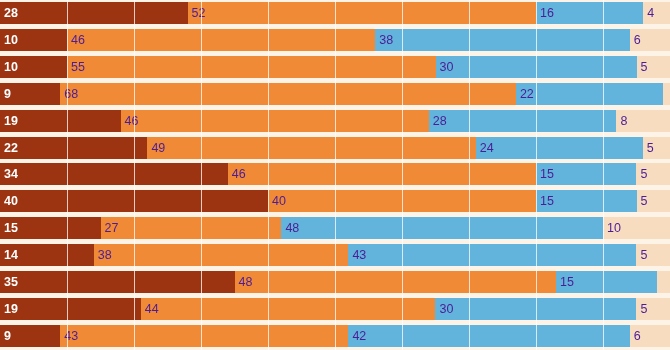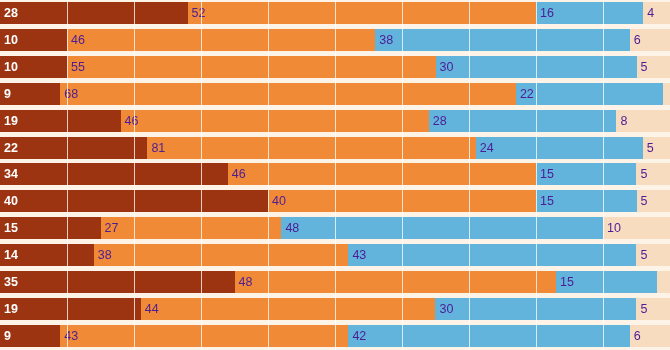--- a/index.html
+++ b/index.html
@@ -151,21 +151,21 @@
         </div>
         <div class="bar-seg seg-s3" style="width: 53.6px; background: rgb(247, 220, 192);">
           <span class="seg-label">8</span>
         </div>
       </div>
       <div class="bar-row" style="top: 136.5px; height: 22px;">
         <div class="bar-seg seg-s0" style="width: 147.4px; background: rgb(156, 52, 18);">
           <span class="seg-label">22</span>
         </div>
         <div class="bar-seg seg-s1" style="width: 328.3px; background: rgb(240, 138, 54);">
-          <span class="seg-label">81</span>
+          <span class="seg-label">49</span>
         </div>
         <div class="bar-seg seg-s2" style="width: 167px; background: rgb(98, 180, 220);">
           <span class="seg-label">24</span>
         </div>
         <div class="bar-seg seg-s3" style="width: 33.5px; background: rgb(247, 220, 192);">
           <span class="seg-label">5</span>
         </div>
       </div>
       <div class="bar-row" style="top: 163.4px; height: 22px;">
         <div class="bar-seg seg-s0" style="width: 227.8px; background: rgb(156, 52, 18);">

